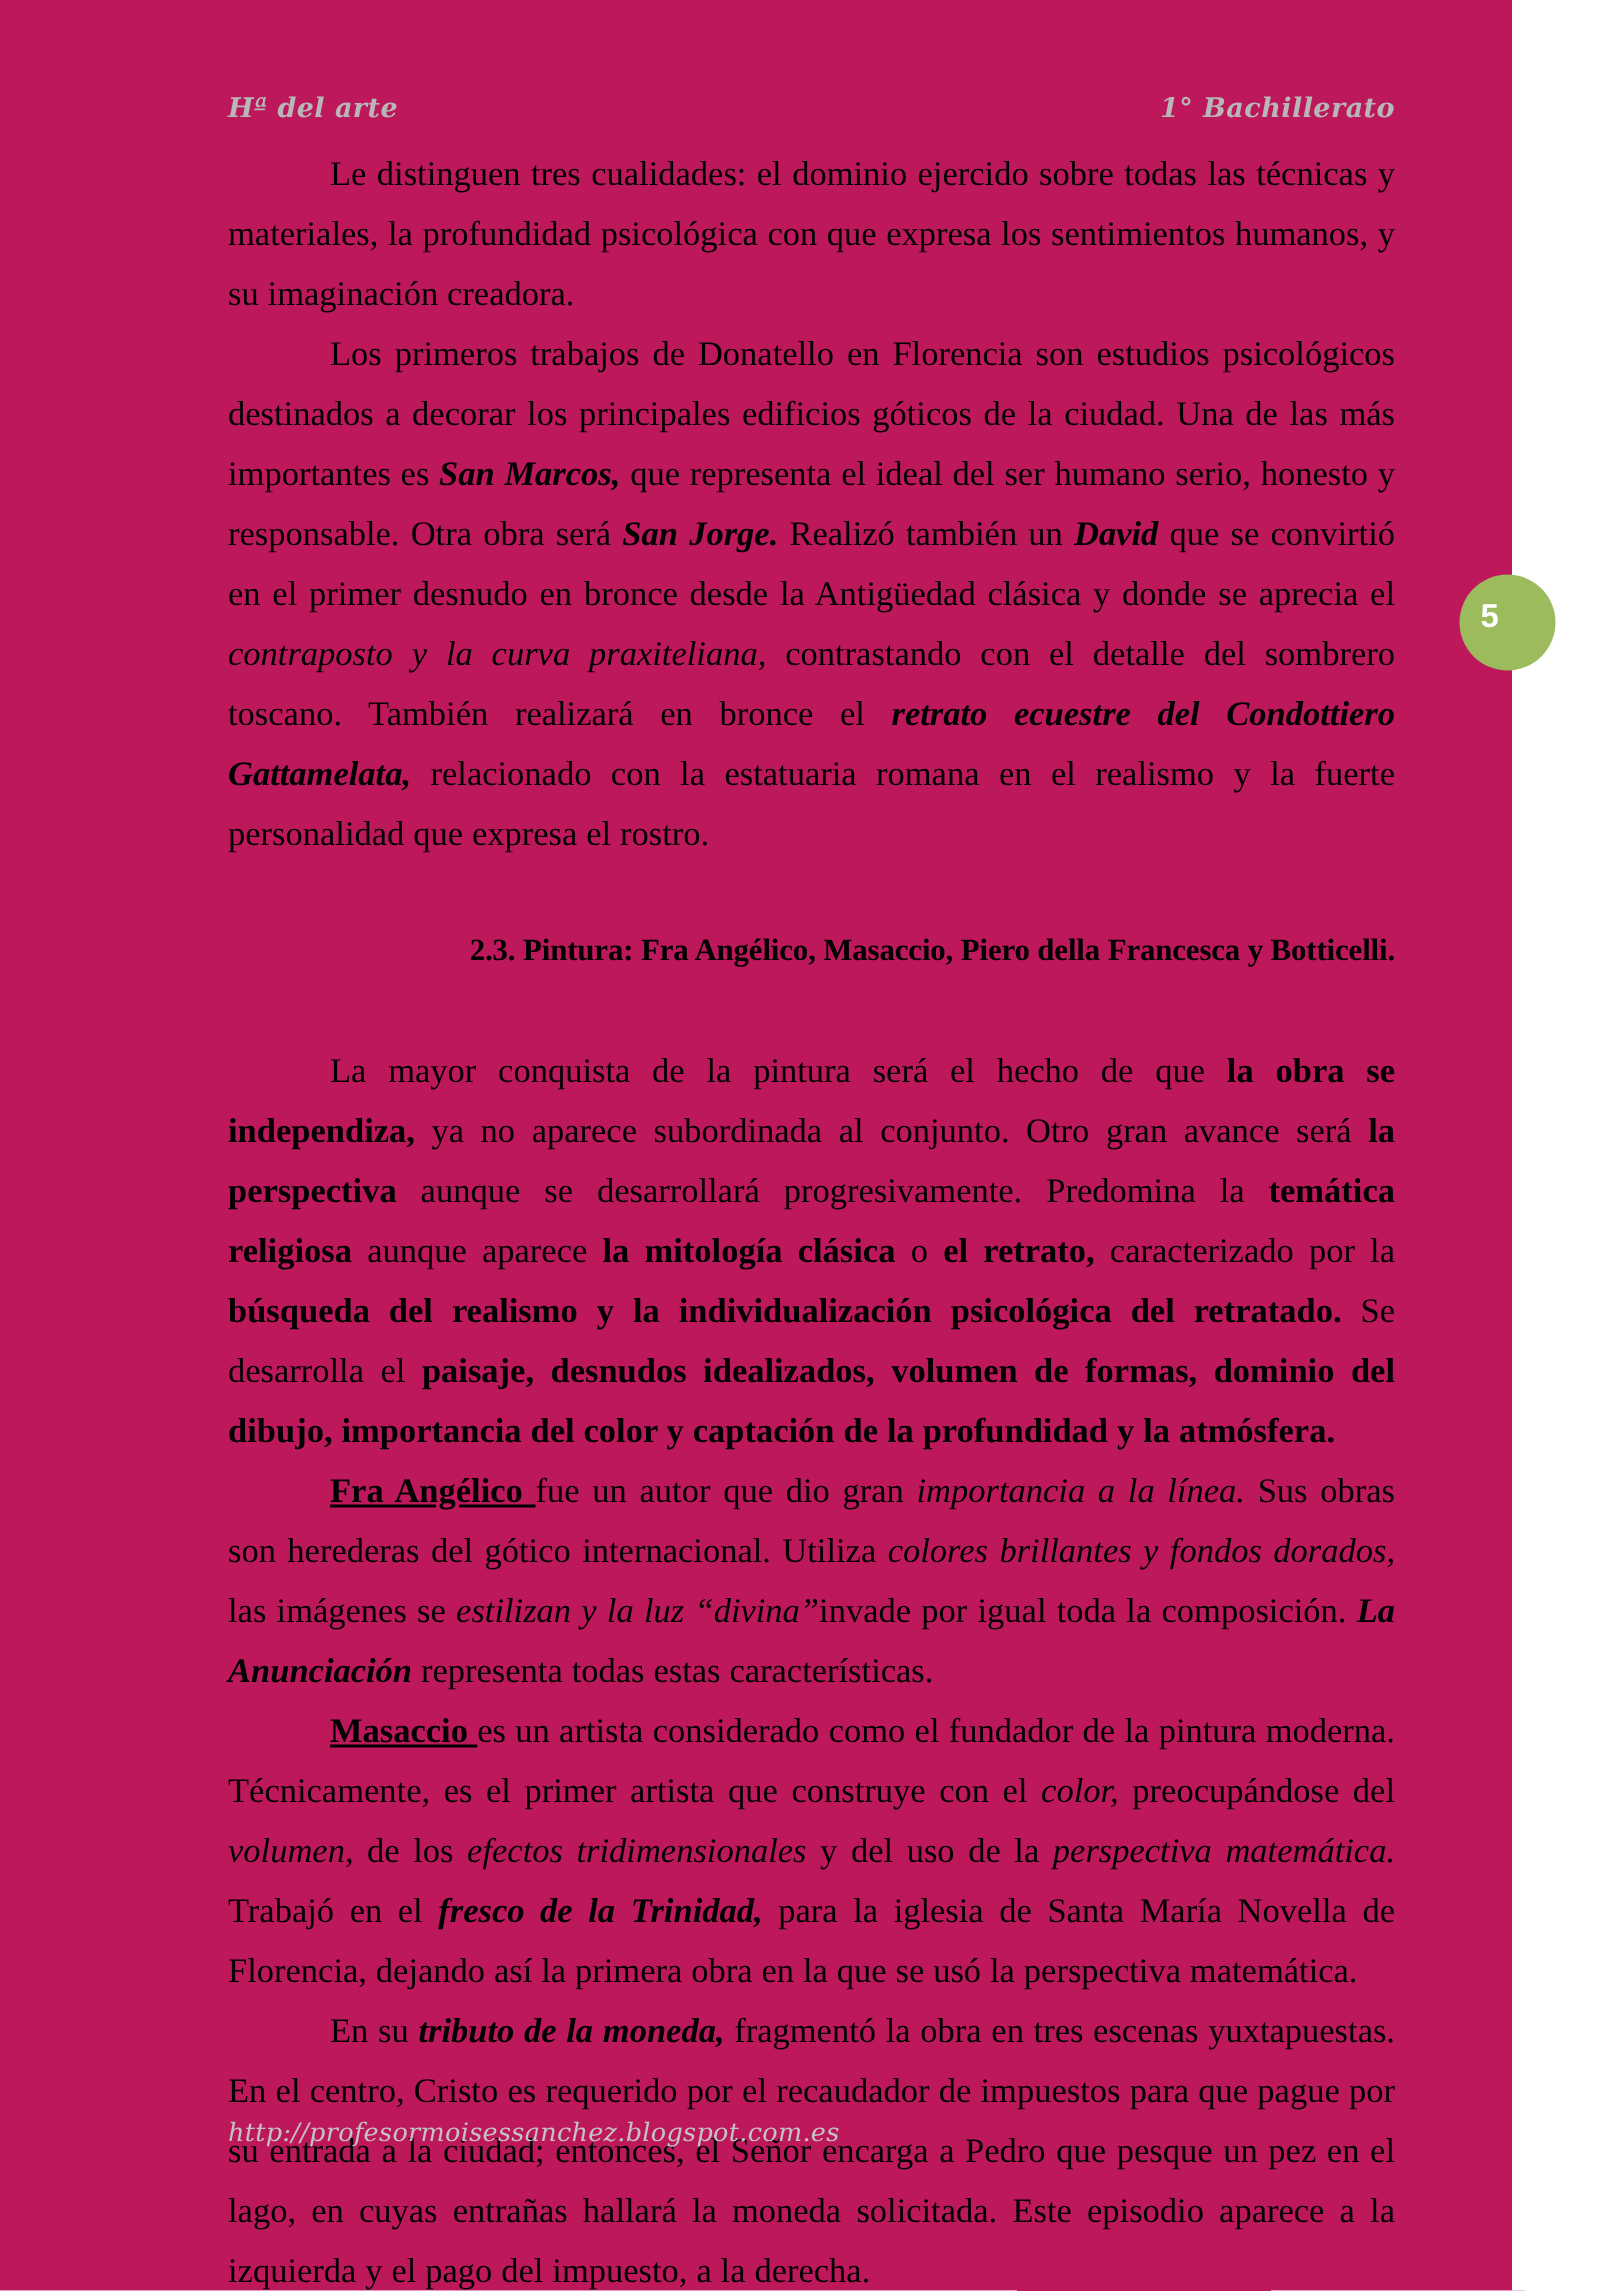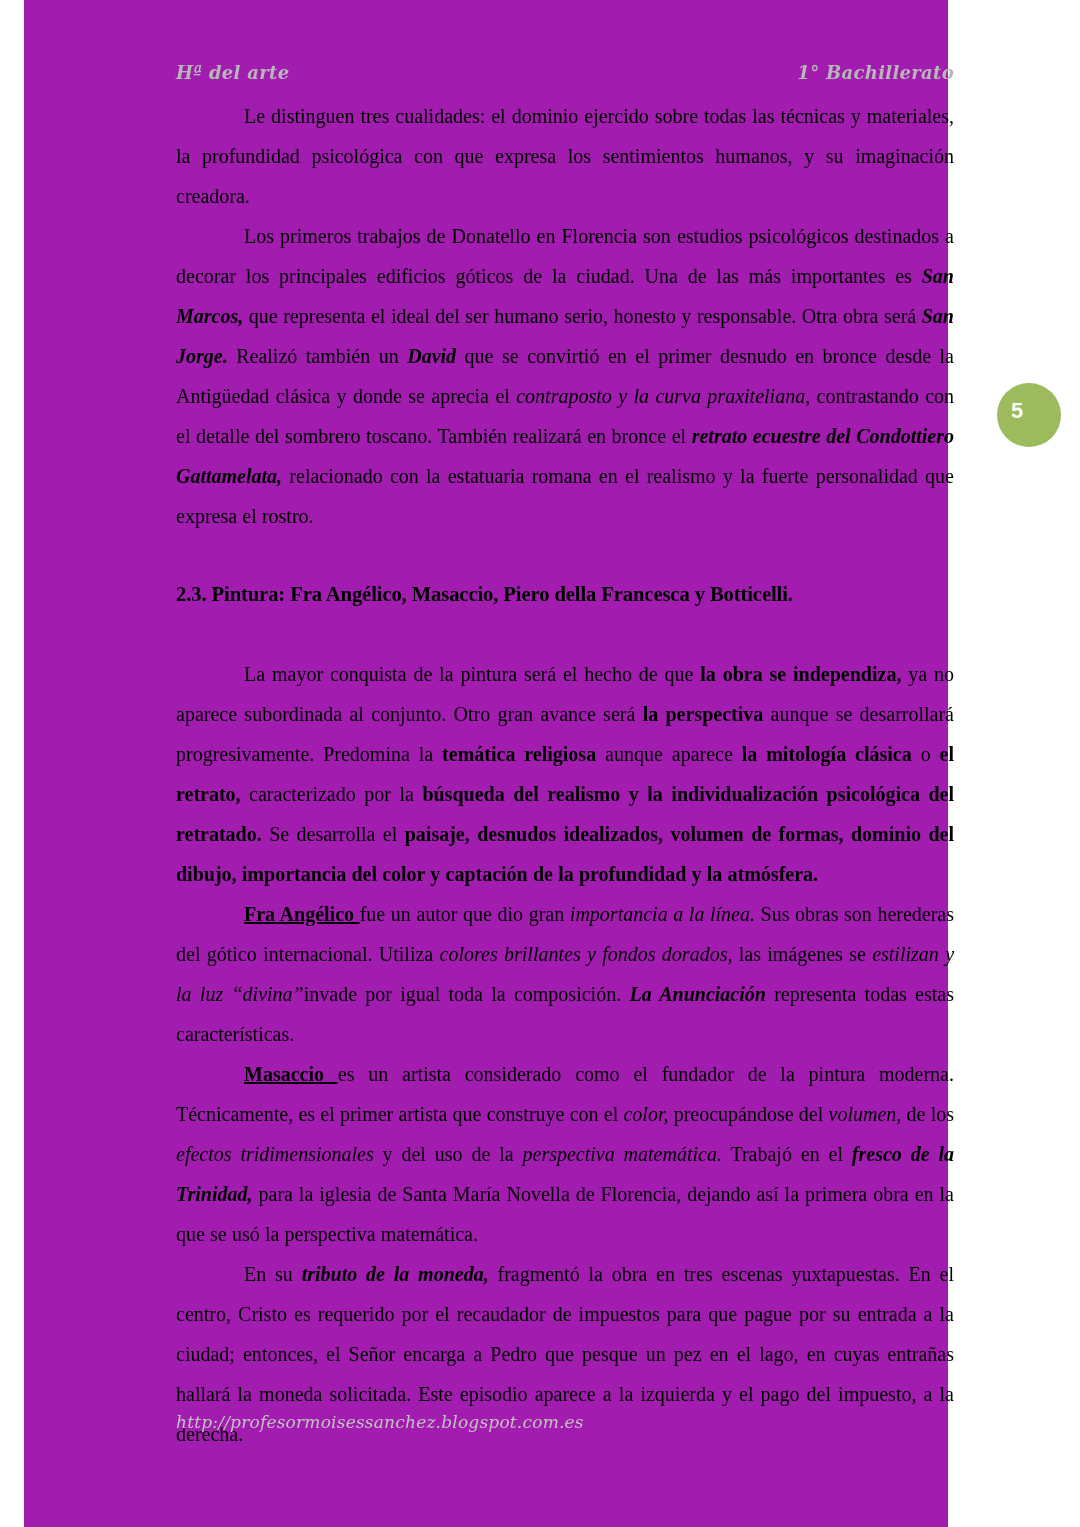--- a/index.html
+++ b/index.html
@@ -14,24 +14,23 @@
     position: relative;
     overflow: hidden;
     font-family: "Liberation Serif", "DejaVu Serif", serif;
     color: #000000;
   }
 
   .page {
     position: absolute;
     left: 0;
     top: 0;
-    width: 924px;
+    width: 1008px;
     height: 1527px;
-    background: #a21caf;
-    margin-left: 24px;
+    background: #be185d;
   }
 
   
   .running-head {
     position: absolute;
     left: 152px;
     top: 62px;
     width: 778px;
     height: 26px;
     display: flex;
@@ -60,34 +59,34 @@
   
   .column {
     position: absolute;
     left: 152px;
     top: 96px;
     width: 778px;
   }
 
   p.body {
     margin: 0;
-    font-size: 20px;
+    font-size: 23px;
     line-height: 40px;
     text-align: justify;
     text-indent: 68px;
     hyphens: none;
     word-spacing: 0.2px;
   }
 
   h2.section-title {
     margin: 0;
     font-size: 20.6px;
     line-height: 40px;
     font-weight: bold;
-    text-align: left;
+    text-align: right;
     letter-spacing: -0.1px;
   }
 
   .gap-before-title { height: 38px; }
   .gap-after-title  { height: 40px; }
 
   b  { font-weight: bold; }
   i  { font-style: italic; }
   .bi { font-weight: bold; font-style: italic; }
   .bu { font-weight: bold; text-decoration: underline; }

